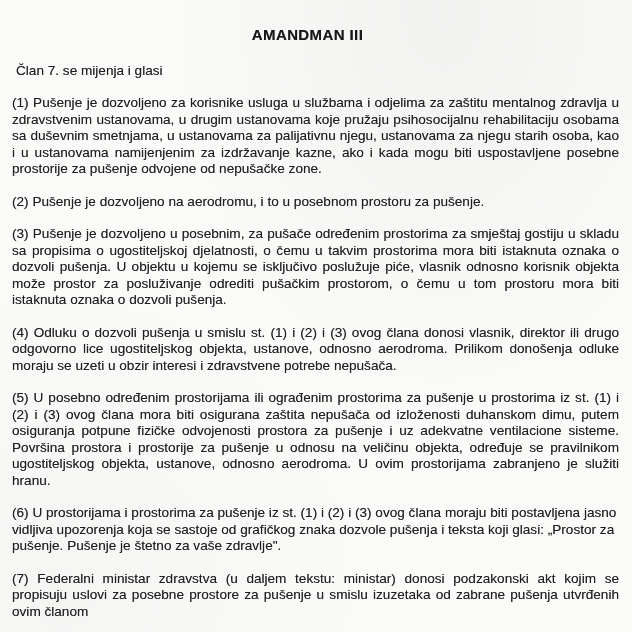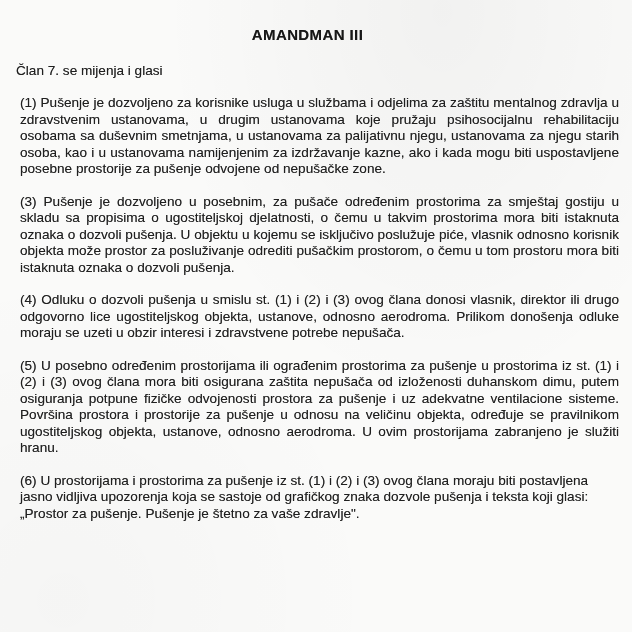--- a/index.html
+++ b/index.html
@@ -35,39 +35,41 @@
   .intro {
     font-size: 13.6px;
     line-height: 16.4px;
     margin: 20px 0 0 8px;
     color: #202020;
     text-shadow: 0 0 0.5px rgba(20,20,20,0.45);
   }
   .para {
     font-size: 13.6px;
     line-height: 16.5px;
-    margin: 16px 0 0 12px;
+    margin: 16px 0 0 4px;
     color: #202020;
     text-shadow: 0 0 0.5px rgba(20,20,20,0.45);
   }
   .justify { text-align: justify; }
   .left { text-align: left; }
 </style>
 </head>
 <body>
 
 <div class="page">
   <h1 class="title">AMANDMAN III</h1>
 
   <p class="intro">Član 7. se mijenja i glasi</p>
 
   <p class="para justify">(1) Pušenje je dozvoljeno za korisnike usluga u službama i odjelima za zaštitu mentalnog zdravlja u zdravstvenim ustanovama, u drugim ustanovama koje pružaju psihosocijalnu rehabilitaciju osobama sa duševnim smetnjama, u ustanovama za palijativnu njegu, ustanovama za njegu starih osoba, kao i u ustanovama namijenjenim za izdržavanje kazne, ako i kada mogu biti uspostavljene posebne prostorije za pušenje odvojene od nepušačke zone.</p>
 
+  <p class="para left">(2) Pušenje je dozvoljeno na aerodromu, i to u posebnom prostoru za pušenje.</p>
 
   <p class="para justify">(3) Pušenje je dozvoljeno u posebnim, za pušače određenim prostorima za smještaj gostiju u skladu sa propisima o ugostiteljskoj djelatnosti, o čemu u takvim prostorima mora biti istaknuta oznaka o dozvoli pušenja. U objektu u kojemu se isključivo poslužuje piće, vlasnik odnosno korisnik objekta može prostor za posluživanje odrediti pušačkim prostorom, o čemu u tom prostoru mora biti istaknuta oznaka o dozvoli pušenja.</p>
 
   <p class="para justify">(4) Odluku o dozvoli pušenja u smislu st. (1) i (2) i (3) ovog člana donosi vlasnik, direktor ili drugo odgovorno lice ugostiteljskog objekta, ustanove, odnosno aerodroma. Prilikom donošenja odluke moraju se uzeti u obzir interesi i zdravstvene potrebe nepušača.</p>
 
   <p class="para justify">(5) U posebno određenim prostorijama ili ograđenim prostorima za pušenje u prostorima iz st. (1) i (2) i (3) ovog člana mora biti osigurana zaštita nepušača od izloženosti duhanskom dimu, putem osiguranja potpune fizičke odvojenosti prostora za pušenje i uz adekvatne ventilacione sisteme. Površina prostora i prostorije za pušenje u odnosu na veličinu objekta, određuje se pravilnikom ugostiteljskog objekta, ustanove, odnosno aerodroma. U ovim prostorijama zabranjeno je služiti hranu.</p>
 
   <p class="para left">(6) U prostorijama i prostorima za pušenje iz st. (1) i (2) i (3) ovog člana moraju biti postavljena jasno vidljiva upozorenja koja se sastoje od grafičkog znaka dozvole pušenja i teksta koji glasi: „Prostor za pušenje. Pušenje je štetno za vaše zdravlje".</p>
 
+  <p class="para justify">(7) Federalni ministar zdravstva (u daljem tekstu: ministar) donosi podzakonski akt kojim se propisuju uslovi za posebne prostore za pušenje u smislu izuzetaka od zabrane pušenja utvrđenih ovim članom</p>
 </div>
 
 </body></html>

